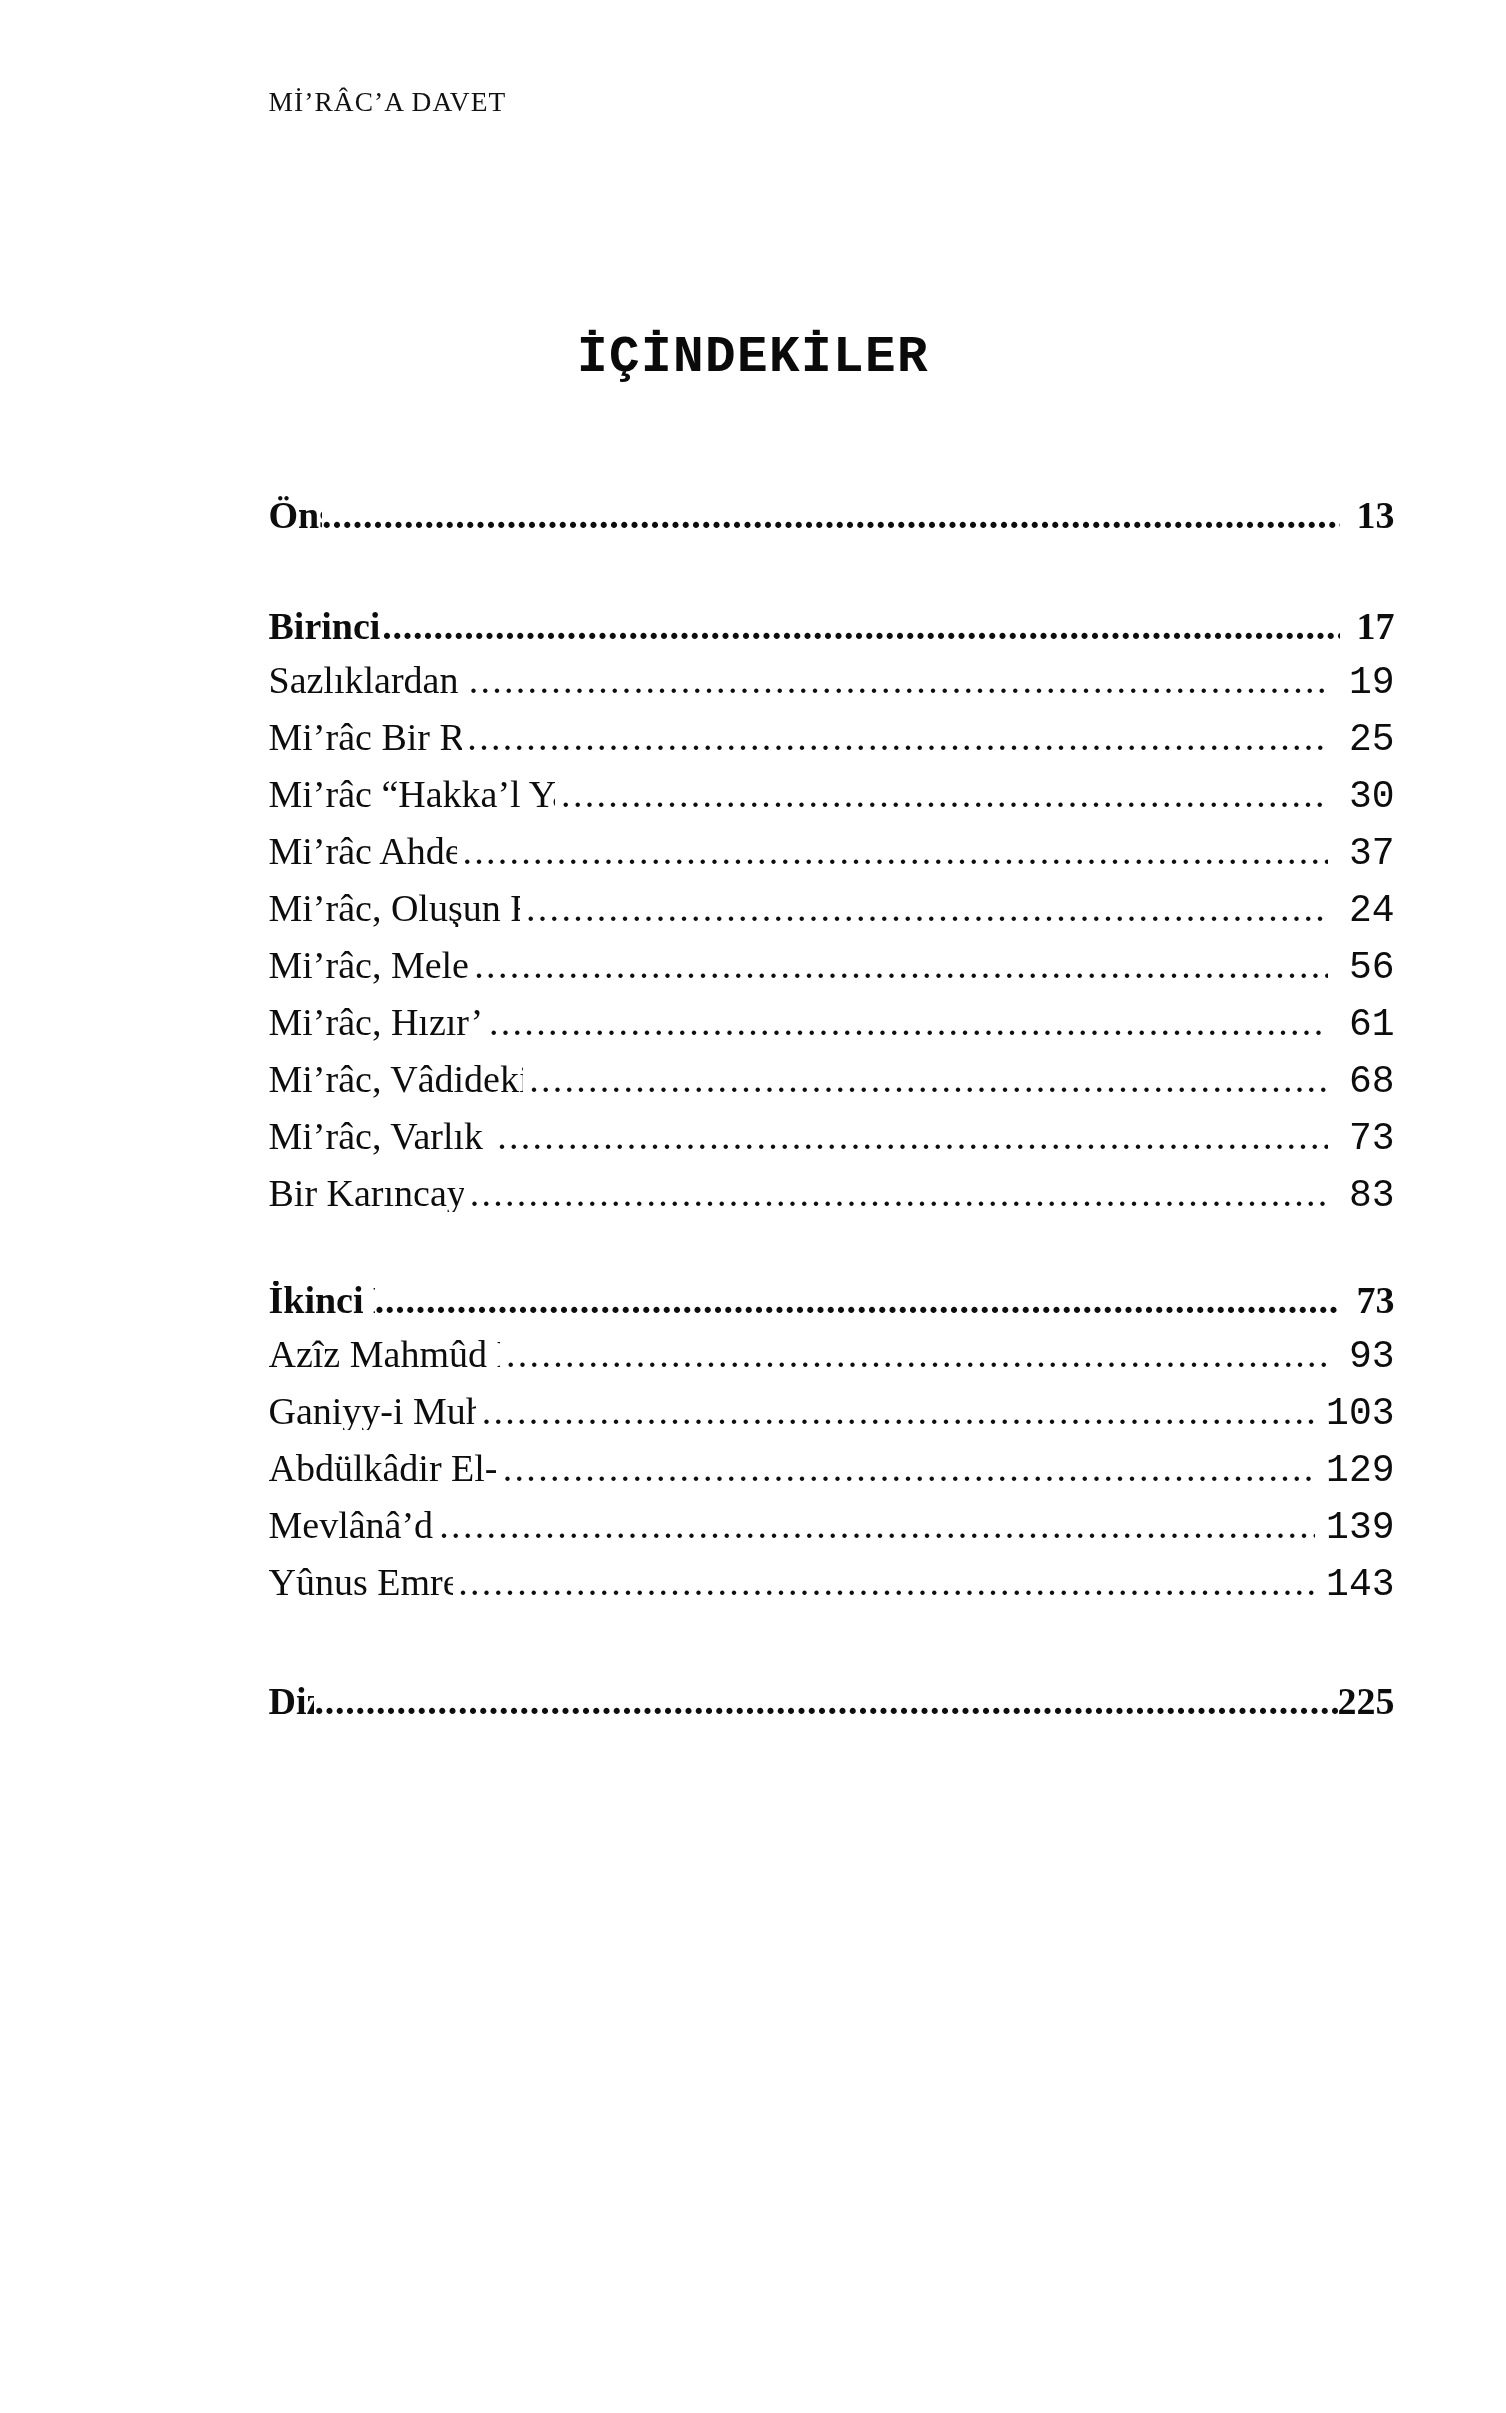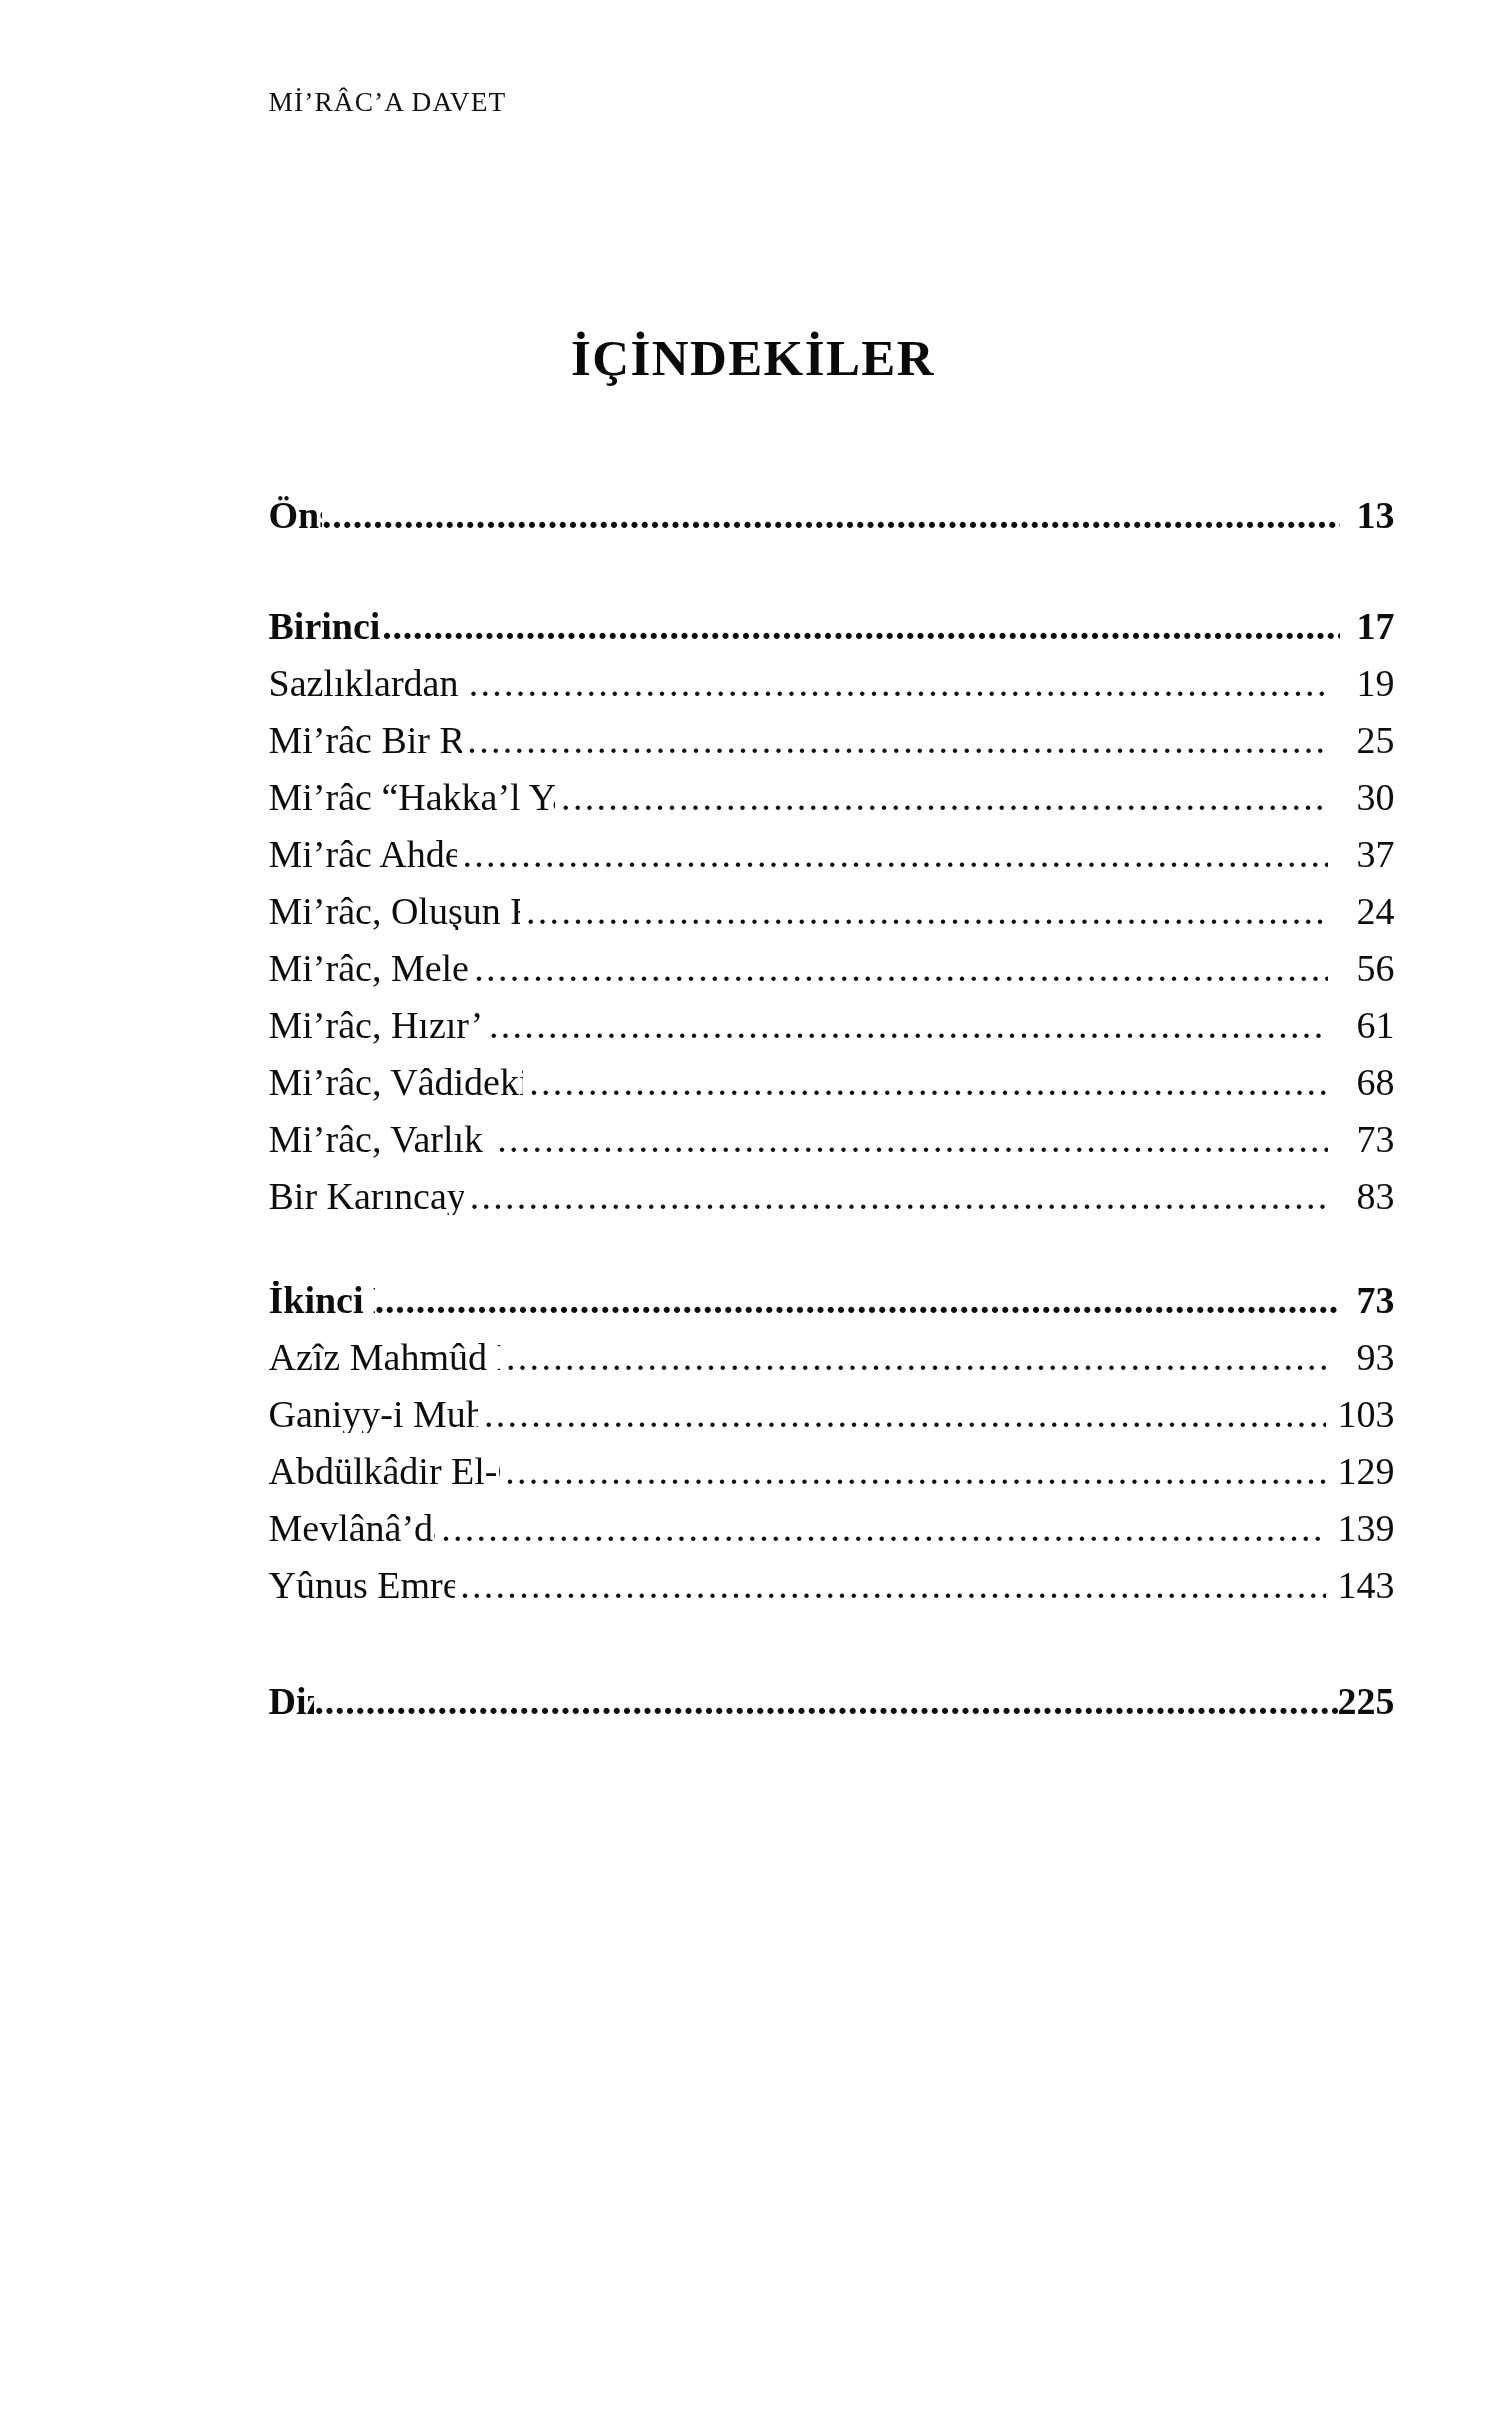--- a/index.html
+++ b/index.html
@@ -37,20 +37,21 @@
   
   .page-title {
     position: absolute;
     left: 0;
     right: 0;
     top: 295px;
     text-align: center;
     font-size: 51px;
     letter-spacing: 1.4px;
     color: #0a0a0a;
+    font-family: Liberation Mono, monospace;
   }
 
   
   .toc {
     position: absolute;
     left: 223px;
     top: 464px;
     width: 1126px;
   }
 
@@ -107,20 +108,21 @@
   .toc-row.major .page-num {
     padding-left: 0;
   }
 
   
   .toc-row.chapter .leader {
     margin-left: 5.7px;
   }
   .toc-row.chapter .page-num {
     padding-left: 11.4px;
+    font-family: Liberation Mono, monospace;
   }
 
   
   .row-slot {
     height: 57px;
     display: flex;
     align-items: center;
   }
   .row-slot.gap-before-section { margin-top: 54px; }
   .row-slot.gap-before-group   { margin-top: 47px; }

